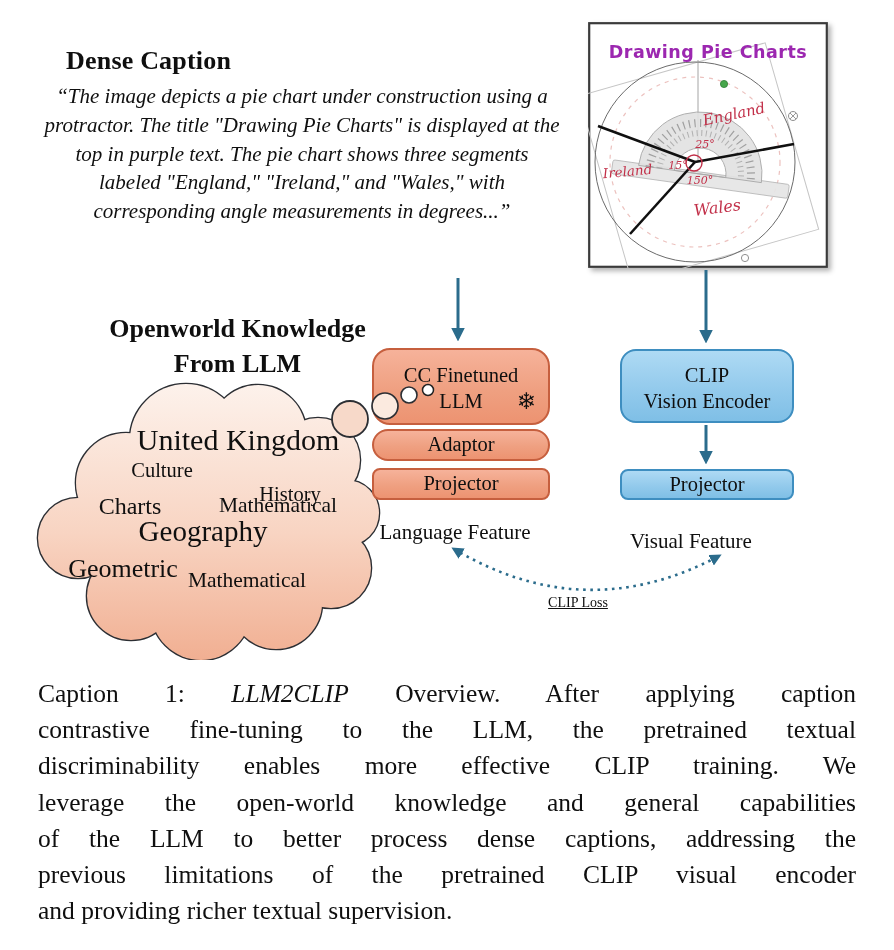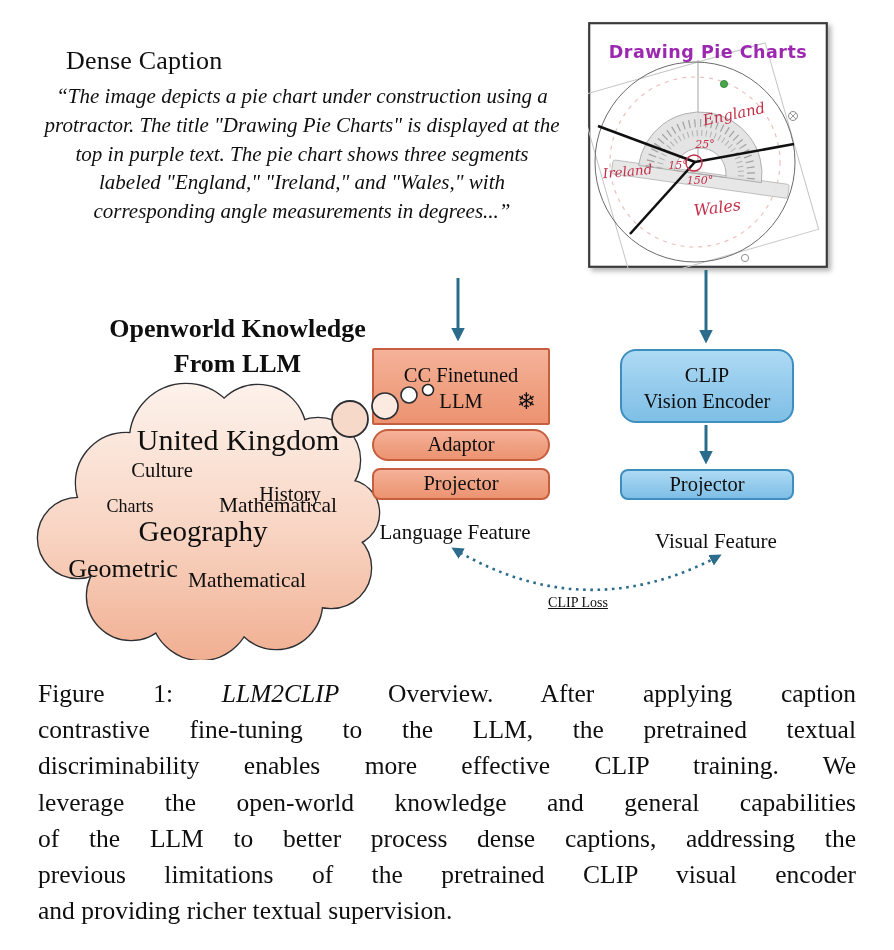--- a/index.html
+++ b/index.html
@@ -1,47 +1,47 @@
 <!DOCTYPE html>
 <html><head>
 <meta charset="utf-8">
 <style>
   html,body{margin:0;padding:0;background:#ffffff;}
   body{width:894px;height:950px;position:relative;overflow:hidden;
        font-family:"Liberation Serif",serif;color:#0f0f0f;}
   .abs{position:absolute;}
   
-  .dense-title{left:66px;top:24px;font-size:26px;font-weight:normal;letter-spacing:.2px;}
+  .dense-title{left:66px;top:24px;font-size:26px;font-weight:bold;letter-spacing:.2px;}
   .quote{left:42px;top:82px;width:520px;text-align:center;font-style:italic;
          font-size:21px;line-height:28.8px;}
   .ow-heading{left:85px;top:312px;width:305px;text-align:center;
               font-size:26px;font-weight:bold;line-height:34.5px;}
   
   .cloud-word{position:absolute;transform:translate(-50%,-50%);white-space:nowrap;z-index:3;}
   
   .box{position:absolute;box-sizing:border-box;text-align:center;z-index:2;}
   .orange{background:linear-gradient(180deg,#F6B29A 0%,#EFA081 55%,#ED9371 100%);
           border:2.5px solid #C65F3E;}
   .blue{background:linear-gradient(180deg,#AEDAF4 0%,#93CAEC 55%,#7FBFE6 100%);
         border:2.5px solid #3E8EC0;}
-  .box-main-o{left:372px;top:348px;width:178px;height:77px;border-radius:2px;
+  .box-main-o{left:372px;top:348px;width:178px;height:77px;border-radius:18px;
               font-size:20.5px;line-height:26px;padding-top:12px;}
   .box-adaptor{left:372px;top:429px;width:178px;height:32px;border-radius:16px;
                font-size:20.5px;line-height:27px;}
   .box-proj-o{left:372px;top:468px;width:178px;height:32px;border-radius:8px;
               font-size:20.5px;line-height:27px;}
   .box-main-b{left:620px;top:349px;width:174px;height:74px;border-radius:16px;
               font-size:20.5px;line-height:26px;padding-top:11px;}
   .box-proj-b{left:620px;top:469px;width:174px;height:31px;border-radius:8px;
               font-size:20.5px;line-height:26px;}
   .snow{position:absolute;right:12px;bottom:10px;font-size:23px;line-height:23px;
         font-family:"DejaVu Sans",sans-serif;color:#111;}
   .feature-label{position:absolute;width:190px;text-align:center;font-size:21px;margin-top:10px;}
   .lang-feat{left:360px;top:510px;}
-  .vis-feat{left:621px;top:519px;}
+  .vis-feat{left:596px;top:519px;}
   .loss-label{left:488px;top:595px;width:180px;text-align:center;font-size:14px;text-decoration:underline;}
   
   .figcaption{left:38px;top:676px;width:818px;font-size:25.5px;line-height:36.2px;}
   .cap-line{text-align:justify;text-align-last:justify;}
   .cap-line-last{text-align:left;}
   
   .cloud-svg{left:36px;top:378px;z-index:1;}
   .pie-svg{left:588px;top:22px;z-index:2;box-shadow:3px 3px 5px rgba(0,0,0,.30);}
   .overlay{left:0;top:0;z-index:6;pointer-events:none;}
 </style>
@@ -136,21 +136,21 @@
       <circle cx="42" cy="160" r="40"></circle>
     <circle cx="150" cy="150" r="75"></circle>
       <circle cx="240" cy="140" r="58"></circle>
     <circle cx="85" cy="155" r="50"></circle>
   </g>
 </svg>
 
 <div class="cloud-word" style="left:238px;top:440px;font-size:30px;">United Kingdom</div>
 <div class="cloud-word" style="left:162px;top:470px;font-size:20.5px;">Culture</div>
 <div class="cloud-word" style="left:290px;top:470px;font-size:20.5px;margin-top:24px;">History</div>
-<div class="cloud-word" style="left:130px;top:506px;font-size:18px;">Charts</div>
+<div class="cloud-word" style="left:130px;top:506px;font-size:24px;">Charts</div>
 <div class="cloud-word" style="left:278px;top:505px;font-size:21.5px;">Mathematical</div>
 <div class="cloud-word" style="left:203px;top:531px;font-size:29px;">Geography</div>
 <div class="cloud-word" style="left:123px;top:569px;font-size:26px;">Geometric</div>
 <div class="cloud-word" style="left:247px;top:580px;font-size:21.5px;">Mathematical</div>
 
 <div class="box orange box-main-o">
   <div>CC Finetuned</div>
   <div>LLM</div>
   <span class="snow">❄</span>
 </div>
@@ -177,20 +177,20 @@
   <line x1="706" y1="270" x2="706" y2="340" stroke="#2B6C8C" stroke-width="3" marker-end="url(#arr)"></line>
   <line x1="706" y1="425" x2="706" y2="461" stroke="#2B6C8C" stroke-width="3" marker-end="url(#arr)"></line>
   <path d="M454 549 Q585 627 719 556" fill="none" stroke="#2B6C8C" stroke-width="2.6" stroke-dasharray="2.6 4.6" marker-start="url(#arr)" marker-end="url(#arr)"></path>
   <circle cx="350" cy="419" r="18" fill="#F7D9C9" stroke="#2B2E33" stroke-width="1.8"></circle>
   <circle cx="385" cy="406" r="13" fill="#FBEADF" stroke="#2B2E33" stroke-width="1.7"></circle>
   <circle cx="409" cy="395" r="8" fill="#FFFFFF" stroke="#2B2E33" stroke-width="1.6"></circle>
   <circle cx="428" cy="390" r="5.5" fill="#FFFFFF" stroke="#222222" stroke-width="1.5"></circle>
 </svg>
 
 <div class="abs figcaption">
-  <div class="cap-line"><span>Figure 1: </span><i>LLM2CLIP</i><span> Overview. After applying caption</span></div>
+  <div class="cap-line"><span>Caption 1: </span><i>LLM2CLIP</i><span> Overview. After applying caption</span></div>
   <div class="cap-line">contrastive fine-tuning to the LLM, the pretrained textual</div>
   <div class="cap-line">discriminability enables more effective CLIP training. We</div>
   <div class="cap-line">leverage the open-world knowledge and general capabilities</div>
   <div class="cap-line">of the LLM to better process dense captions, addressing the</div>
   <div class="cap-line">previous limitations of the pretrained CLIP visual encoder</div>
   <div class="cap-line-last">and providing richer textual supervision.</div>
 </div>
 
 </body></html>

